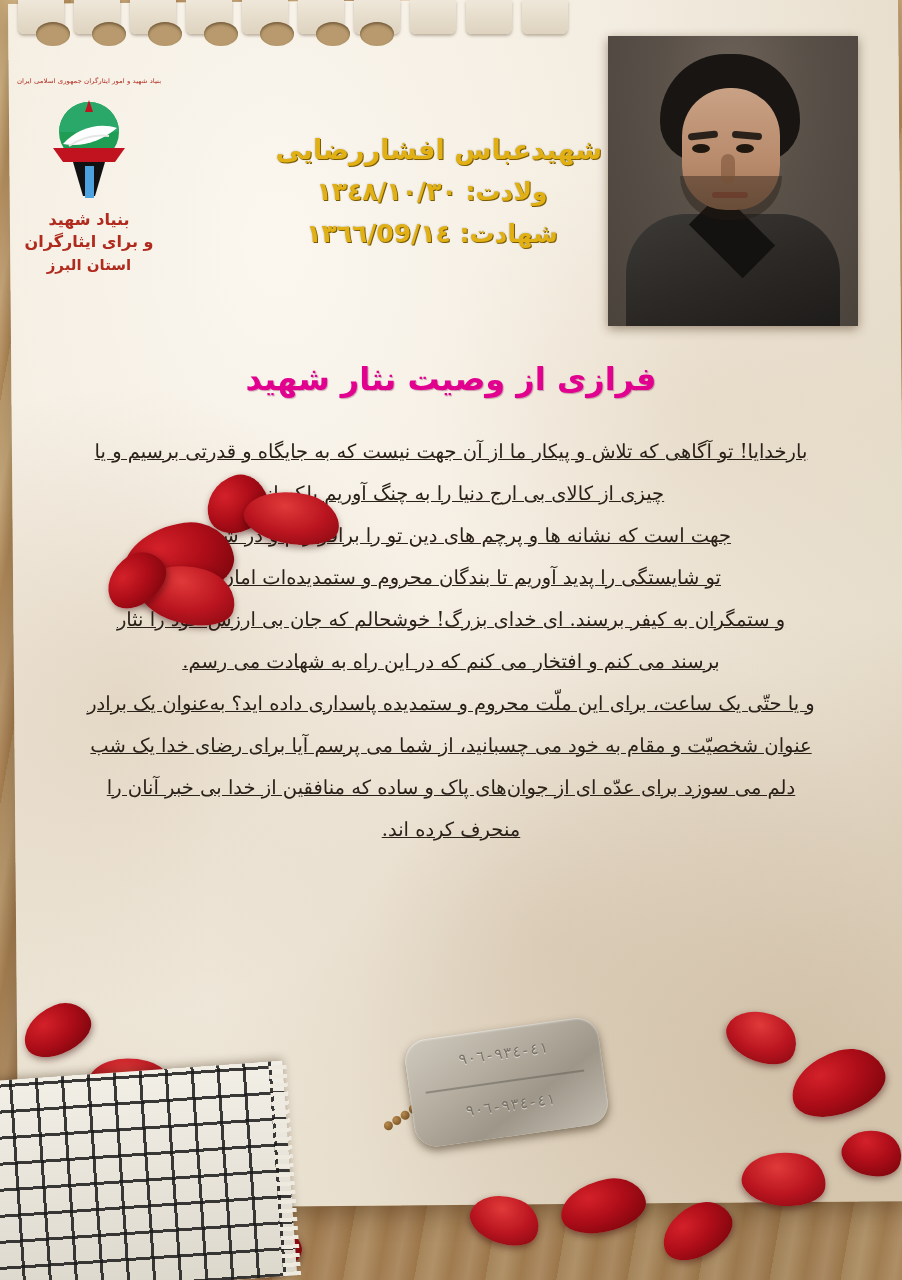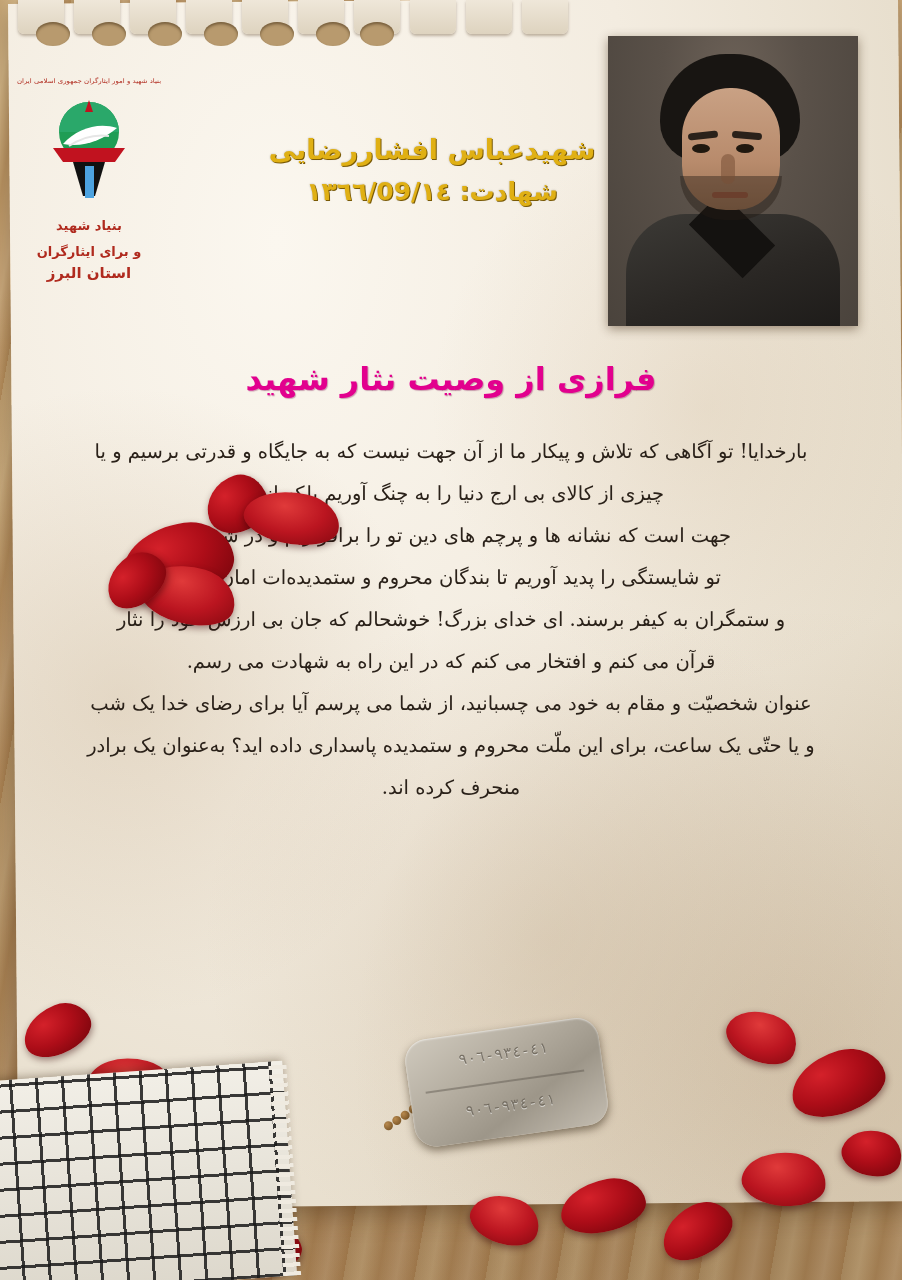--- a/index.html
+++ b/index.html
@@ -134,24 +134,24 @@
     transform: scaleY(.9);
   }
   .logo-mark {
     position: relative;
     width: 120px;
     height: 120px;
     margin: 2px auto 0;
   }
   .logo-mark svg { display: block; }
   .logo-line1 {
-    font-size: 13px;
+    font-size: 16px;
     font-weight: bold;
     color: #b02a1e;
-    margin-top: 10px;
+    margin-top: 2px;
     line-height: 1.25;
   }
   .logo-line2 {
     font-size: 15px;
     font-weight: bold;
     color: #b02a1e;
     margin-top: 4px;
   }
 
   
@@ -237,20 +237,21 @@
     text-align: center;
     direction: rtl;
   }
   .martyr-name {
     font-size: 27px;
     font-weight: bold;
     color: #e0b014;
     text-shadow: 1px 1px 0 #7a5a05, 0 0 2px rgba(0,0,0,.3);
     line-height: 1.5;
     white-space: nowrap;
+    text-align: right;
   }
   .date-line {
     font-size: 25px;
     font-weight: bold;
     color: #e0b014;
     text-shadow: 1px 1px 0 #7a5a05, 0 0 2px rgba(0,0,0,.3);
     line-height: 1.7;
     white-space: nowrap;
   }
 
@@ -276,20 +277,21 @@
     width: 846px;
     direction: rtl;
     text-align: center;
     color: #2a2119;
     font-family: "DejaVu Serif", serif;
     font-size: 19.5px;
     line-height: 2.05;
   }
   .will-body p {
     margin: 0 0 2px 0;
+    text-decoration: underline;
   }
   .para-2 { margin-top: 14px; }
 
   
   .petal {
     position: absolute;
     background: radial-gradient(ellipse at 35% 30%, #d4212a 0%, #ad0d18 45%, #6d0309 100%);
     border-radius: 60% 40% 55% 45% / 60% 55% 45% 40%;
     box-shadow: 0 3px 7px rgba(50,0,5,.45);
   }
@@ -432,35 +434,37 @@
       <div class="ph-brow-r"></div>
       <div class="ph-eye-l"></div>
       <div class="ph-eye-r"></div>
       <div class="ph-nose"></div>
       <div class="ph-mouth"></div>
     </div>
   </div>
 
   <div class="header-text">
     <div class="martyr-name">شهیدعباس افشاررضایی</div>
+    <div class="date-line">ولادت: ۱۳٤۸/۱۰/۳۰</div>
     <div class="date-line">شهادت: ۱۳٦٦/09/۱٤</div>
   </div>
 
   <div class="will-heading">فرازی از وصیت نثار شهید</div>
 
   <div class="will-body">
     <p>بارخدایا! تو آگاهی که تلاش و پیکار ما از آن جهت نیست که به جایگاه و قدرتی برسیم و یا</p>
     <p>چیزی از کالای بی ارج دنیا را به چنگ آوریم بلکه از آن</p>
     <p>جهت است که نشانه ها و پرچم های دین تو را برافرازیم و در شهرهای</p>
     <p>تو شایستگی را پدید آوریم تا بندگان محروم و ستمدیده‌ات  امان یابند</p>
     <p>و ستمگران به کیفر برسند.  ای خدای بزرگ! خوشحالم که جان بی ارزش خود را نثار</p>
-    <p>قرآن می کنم و افتخار می کنم که در این راه به شهادت می رسم.</p>
-
+    <p>برسند می کنم و افتخار می کنم که در این راه به شهادت می رسم.</p>
+
+    <p>و یا حتّی یک ساعت، برای این ملّت محروم و ستمدیده پاسداری داده اید؟ به‌عنوان یک برادر</p>
     <p>عنوان شخصیّت و مقام به خود می چسبانید،  از شما می پرسم آیا برای رضای خدا یک شب</p>
-    <p>و یا حتّی یک ساعت، برای این ملّت محروم و ستمدیده پاسداری داده اید؟ به‌عنوان یک برادر</p>
+    <p>دلم می سوزد برای عدّه ای از جوان‌های پاک و ساده که منافقین از خدا بی خبر آنان را</p>
     <p>منحرف کرده اند.</p>
   </div>
 
   <div class="petal" style="left:206px; top:476px; width:62px; height:56px; transform:rotate(-18deg);"></div>
   <div class="petal petal-lite" style="left:244px; top:492px; width:96px; height:52px; transform:rotate(12deg);"></div>
   <div class="petal" style="left:122px; top:524px; width:112px; height:74px; transform:rotate(-8deg);"></div>
   <div class="petal petal-lite" style="left:140px; top:566px; width:96px; height:58px; transform:rotate(16deg);"></div>
   <div class="petal" style="left:104px; top:556px; width:64px; height:48px; transform:rotate(-34deg);"></div>
 
   <div class="petal" style="left:22px; top:1006px; width:70px; height:48px; transform:rotate(-22deg);"></div>

